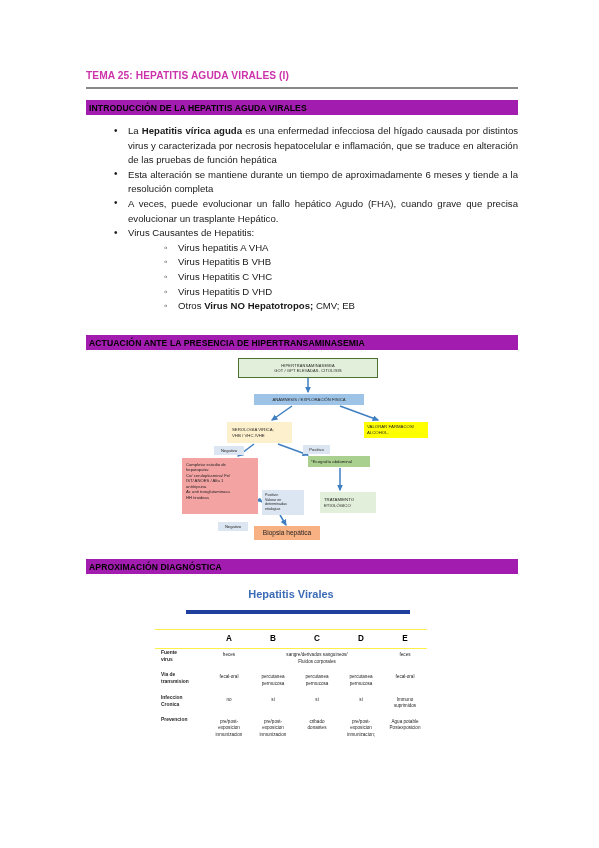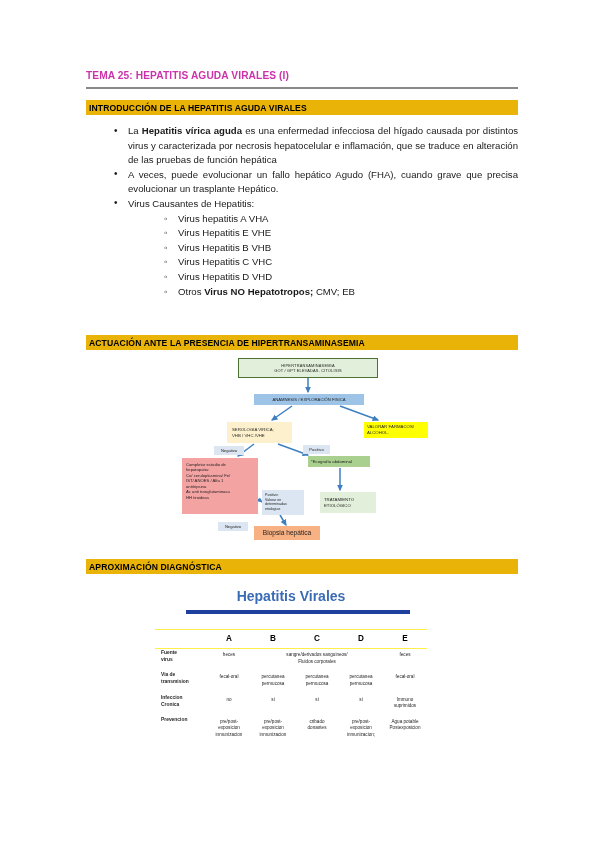--- a/index.html
+++ b/index.html
@@ -41,21 +41,21 @@
     height: 2px;
     background: #888888;
   }
 
   
   .banner {
     position: absolute;
     left: 86px;
     width: 432px;
     height: 15px;
-    background: #eab308;
+    background: #a21caf;
     display: flex;
     align-items: center;
   }
   .banner span {
     font-size: 8.6px;
     font-weight: bold;
     color: #000000;
     padding-left: 3px;
     letter-spacing: 0.1px;
     white-space: nowrap;
@@ -202,21 +202,21 @@
     position: absolute;
     left: 155px;
     top: 588px;
     width: 272px;
     height: 170px;
   }
   .slide-title {
     position: absolute;
     left: 0; top: 0; width: 272px;
     text-align: center;
-    font-size: 14px;
+    font-size: 11px;
     font-weight: bold;
     color: #3a6bb5;
   }
   .slide-rule {
     position: absolute;
     left: 31px; top: 22px;
     width: 224px; height: 4px;
     background: #1f3f9e;
   }
   .tbl {
@@ -276,26 +276,26 @@
   <div class="doc-title">TEMA 25: HEPATITIS AGUDA VIRALES (I)</div>
   <div class="title-rule"></div>
 
   <div class="banner" id="banner-intro">
     <span>INTRODUCCIÓN DE LA HEPATITIS AGUDA VIRALES</span>
   </div>
 
   <div class="body-list">
     <ul class="lvl1">
       <li><span>La </span><span class="b">Hepatitis vírica aguda</span><span> es una enfermedad infecciosa del hígado causada por distintos virus y caracterizada por necrosis hepatocelular e inflamación, que se traduce en alteración de las pruebas de función hepática</span></li>
+      <li>Esta alteración se mantiene durante un tiempo de aproximadamente 6 meses y tiende a la resolución completa</li>
       <li>A veces, puede evolucionar un fallo hepático Agudo (FHA), cuando grave que precisa evolucionar un trasplante Hepático.</li>
       <li>
         <span>Virus Causantes de Hepatitis:</span>
         <ul class="lvl2">
           <li>Virus hepatitis A VHA</li>
-          <li>Virus Hepatitis E VHE</li>
           <li>Virus Hepatitis B VHB</li>
           <li>Virus Hepatitis C VHC</li>
           <li>Virus Hepatitis D VHD</li>
           <li><span>Otros </span><span class="b">Virus NO Hepatotropos;</span><span> CMV; EB</span></li>
         </ul>
       </li>
     </ul>
   </div>
 
   <div class="banner" id="banner-actuacion">

